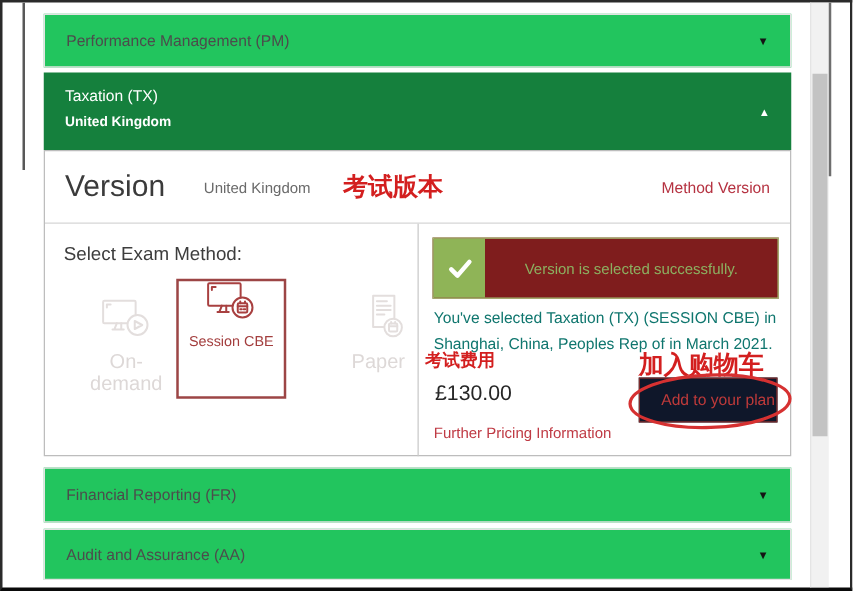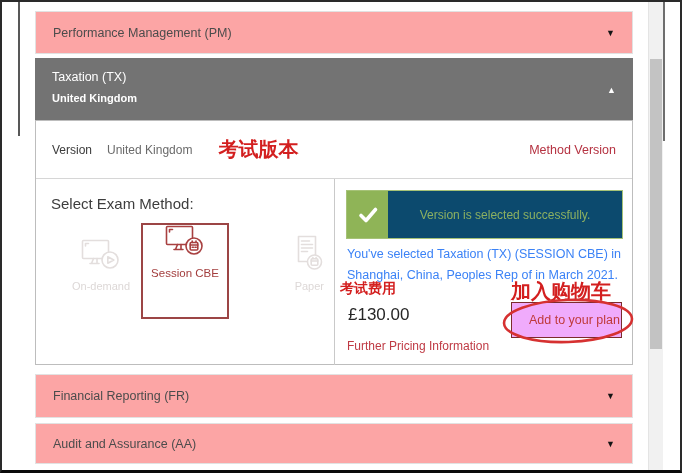--- a/index.html
+++ b/index.html
@@ -20,81 +20,81 @@
   .edge-line-left  { position: absolute; left: 16px;  top: 0; width: 2px; height: 134px; background: #585858; }
   .edge-line-right { position: absolute; left: 661px; top: 0; width: 2px; height: 139px; background: #6e6e6e; }
 
   
   .scrollbar { position: absolute; left: 646px; top: 0; width: 15px; height: 100%; background: #f1f1f1; border-left: 1px solid #e4e4e4; }
   .scrollbar .thumb { position: absolute; left: 1px; top: 57px; width: 12px; height: 290px; background: #c3c3c3; }
 
   
   .accordion {
     position: absolute; left: 33px; width: 598px;
-    background: #fca5a5; border: 1px solid #e2e2e2;
+    background: #22c55e; border: 1px solid #e2e2e2;
     display: flex; align-items: center; padding: 0 17px;
     font-size: 12.5px; color: #4c4c4c; cursor: pointer;
   }
   .accordion .caret { margin-left: auto; font-size: 9px; color: #141414; }
   .acc-pm { top: 9px;   height: 43px; }
   .acc-fr { top: 372px; height: 44px; text-align: center; }
   .acc-aa { top: 421px; height: 41px; }
 
   
   .tax-header {
     position: absolute; left: 33px; top: 56px; width: 598px; height: 62px;
-    background: #737373; color: #fff; padding: 12px 17px; cursor: pointer;
+    background: #15803d; color: #fff; padding: 12px 17px; cursor: pointer;
   }
   .tax-header .title { font-size: 12.5px; }
   .tax-header .subtitle { font-size: 11px; font-weight: bold; margin-top: 8px; }
   .tax-header .caret { position: absolute; right: 17px; top: 27px; font-size: 9px; color: #fff; }
 
   
   .panel { position: absolute; left: 33px; top: 118px; width: 598px; height: 245px; border: 1px solid #bdbdbd; background: #fff; }
 
   .version-row { height: 58px; border-bottom: 1px solid #d6d6d6; display: flex; align-items: center; padding: 0 16px; }
-  .version-label { font-size: 12px; color: #3b3b3b; margin-right: 15px; }
+  .version-label { font-size: 24px; color: #3b3b3b; margin-right: 31px; }
   .version-value { font-size: 12px; color: #6a6a6a; margin-right: 26px; }
   .change-link { margin-left: auto; font-size: 12.5px; color: #b53241; text-decoration: none; cursor: pointer; }
 
   .cn-note { font-family: "DejaVu Serif", "Liberation Serif", serif; font-weight: bold; color: #d31f1f; }
   .cn-version { font-size: 20px; }
 
   .cols { display: flex; height: 186px; }
   .col-left { width: 299px; border-right: 1px solid #c9c9c9; position: relative; }
   .col-right { flex: 1; position: relative; }
 
   .sem-title { position: absolute; left: 15px; top: 16px; font-size: 15px; color: #3d3d3d; }
 
   .method { text-align: center; cursor: pointer; }
-  .method .label { display: block; margin-top: 5px; font-size: 11px; }
+  .method .label { display: block; margin-top: 5px; font-size: 16px; }
   .method-ondemand { position: absolute; left: 26px; top: 60px; width: 78px; color: #e3dedd; }
   .method-ondemand .label, .method-paper .label { color: #ddd8d7; }
   .method-paper { position: absolute; left: 212px; top: 56px; width: 76px; color: #e3dedd; text-align: right; }
   .method-session {
     position: absolute; left: 105px; top: 44px; width: 88px; height: 96px;
     border: 2px solid #9c4545; background: #fff; color: #a84040;
     display: flex; flex-direction: column; align-items: center; justify-content: flex-start;
   }
   .method-session .label { color: #a33e3e; font-size: 11.5px; margin-top: 6px; }
   .cn-method { position: absolute; left: 108px; top: 146px; font-size: 21px; letter-spacing: 2px; }
 
   
-  .banner { position: absolute; left: 11px; top: 11px; width: 277px; height: 49px; border: 1px solid #a6c277; display: flex; background: #0c4a6e; }
+  .banner { position: absolute; left: 11px; top: 11px; width: 277px; height: 49px; border: 1px solid #a6c277; display: flex; background: #7f1d1d; }
   .banner .check-block { width: 41px; background: #8fb457; display: flex; align-items: center; justify-content: center; }
   .banner .msg { flex: 1; display: flex; align-items: center; justify-content: center; color: #8cb061; font-size: 12px; padding: 0 6px; text-align: center; }
 
-  .sel-text { position: absolute; left: 12px; top: 65px; width: 290px; font-size: 12.5px; color: #3b82f6; line-height: 1.68; }
+  .sel-text { position: absolute; left: 12px; top: 65px; width: 290px; font-size: 12.5px; color: #0f766e; line-height: 1.68; }
 
   .cn-fee  { position: absolute; left: 5px;   top: 101px; font-size: 14px; }
   .cn-cart { position: absolute; left: 176px; top: 99px;  font-size: 20px; }
   .price { position: absolute; left: 13px; top: 126px; font-size: 17px; color: #262626; }
   .add-btn {
     position: absolute; left: 176px; top: 123px; width: 111px; height: 36px;
-    background: #f0abfc; border: 1px solid #7c2c2c; color: #bf3a3a; font-size: 12.5px;
+    background: #0f172a; border: 1px solid #7c2c2c; color: #bf3a3a; font-size: 12.5px;
     font-family: "Liberation Sans", sans-serif; cursor: pointer; padding-left: 16px;
   }
   .circle-annotation { position: absolute; left: 164px; top: 115px; width: 138px; height: 54px; pointer-events: none; }
   .pricing-link { position: absolute; left: 12px; top: 160px; font-size: 12px; color: #bf3a44; text-decoration: none; cursor: pointer; }
 </style>
 </head>
 <body>
 
 <div class="screen">
 

